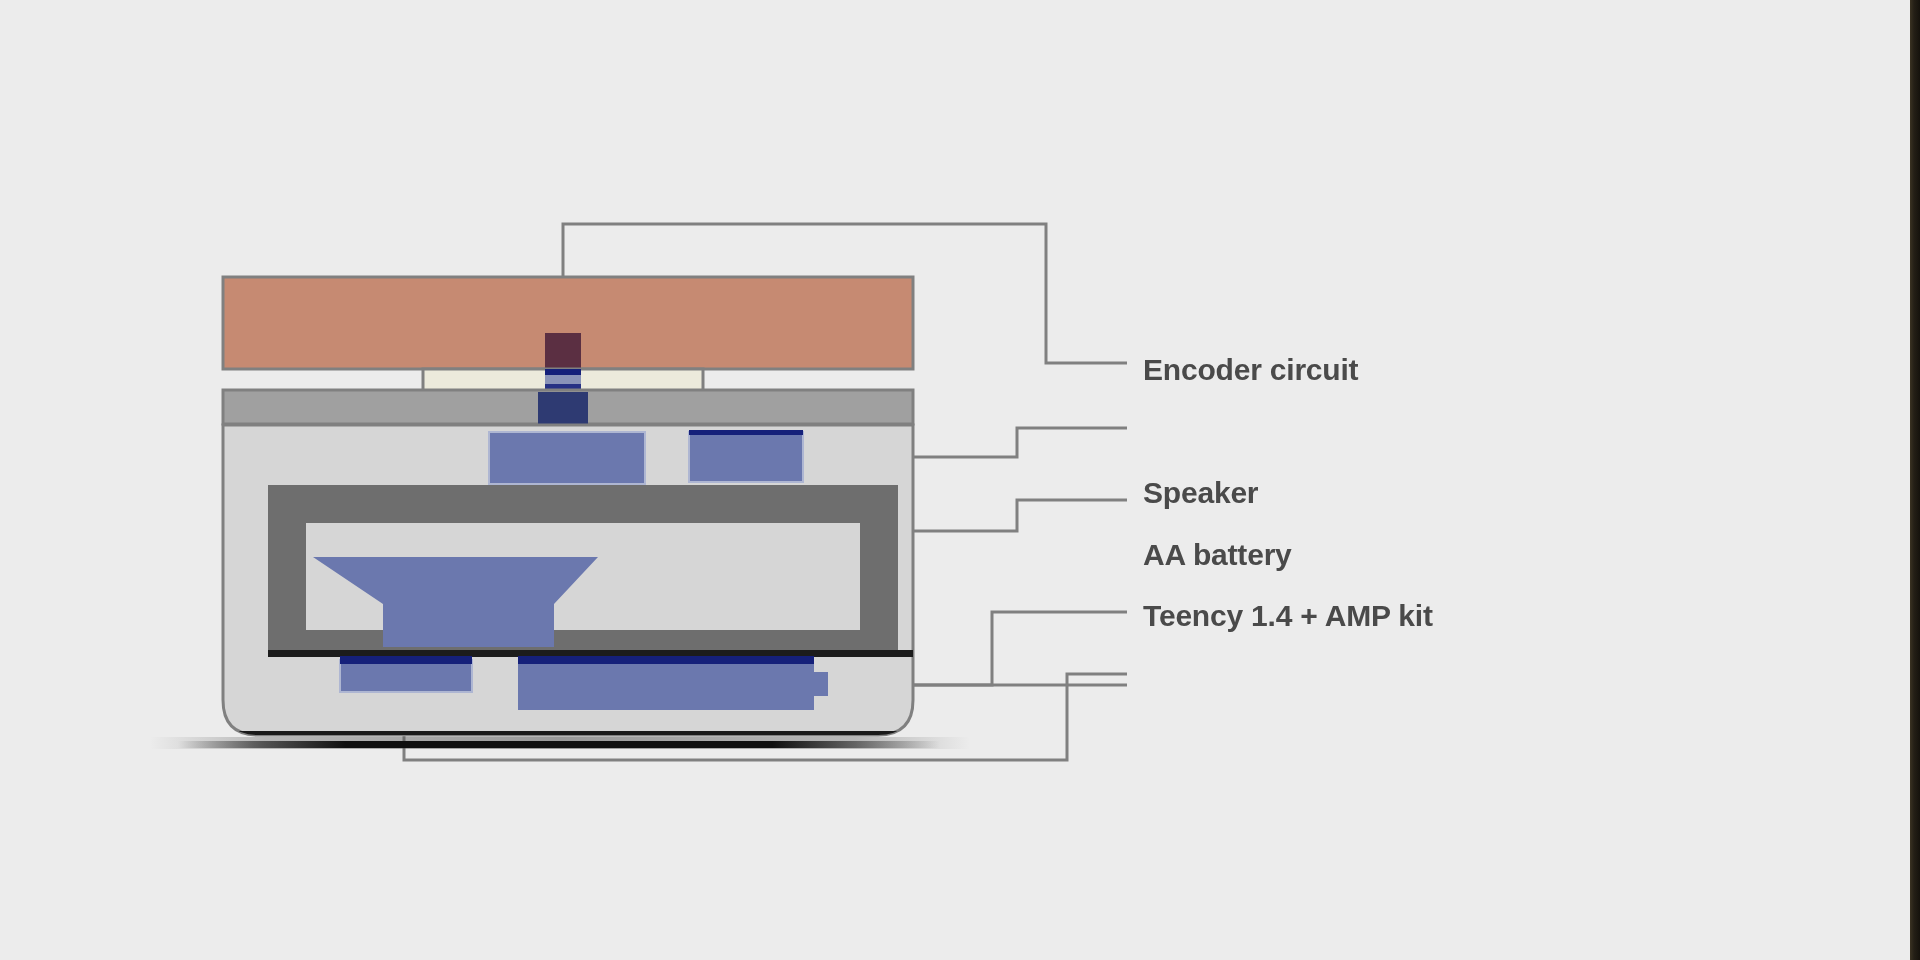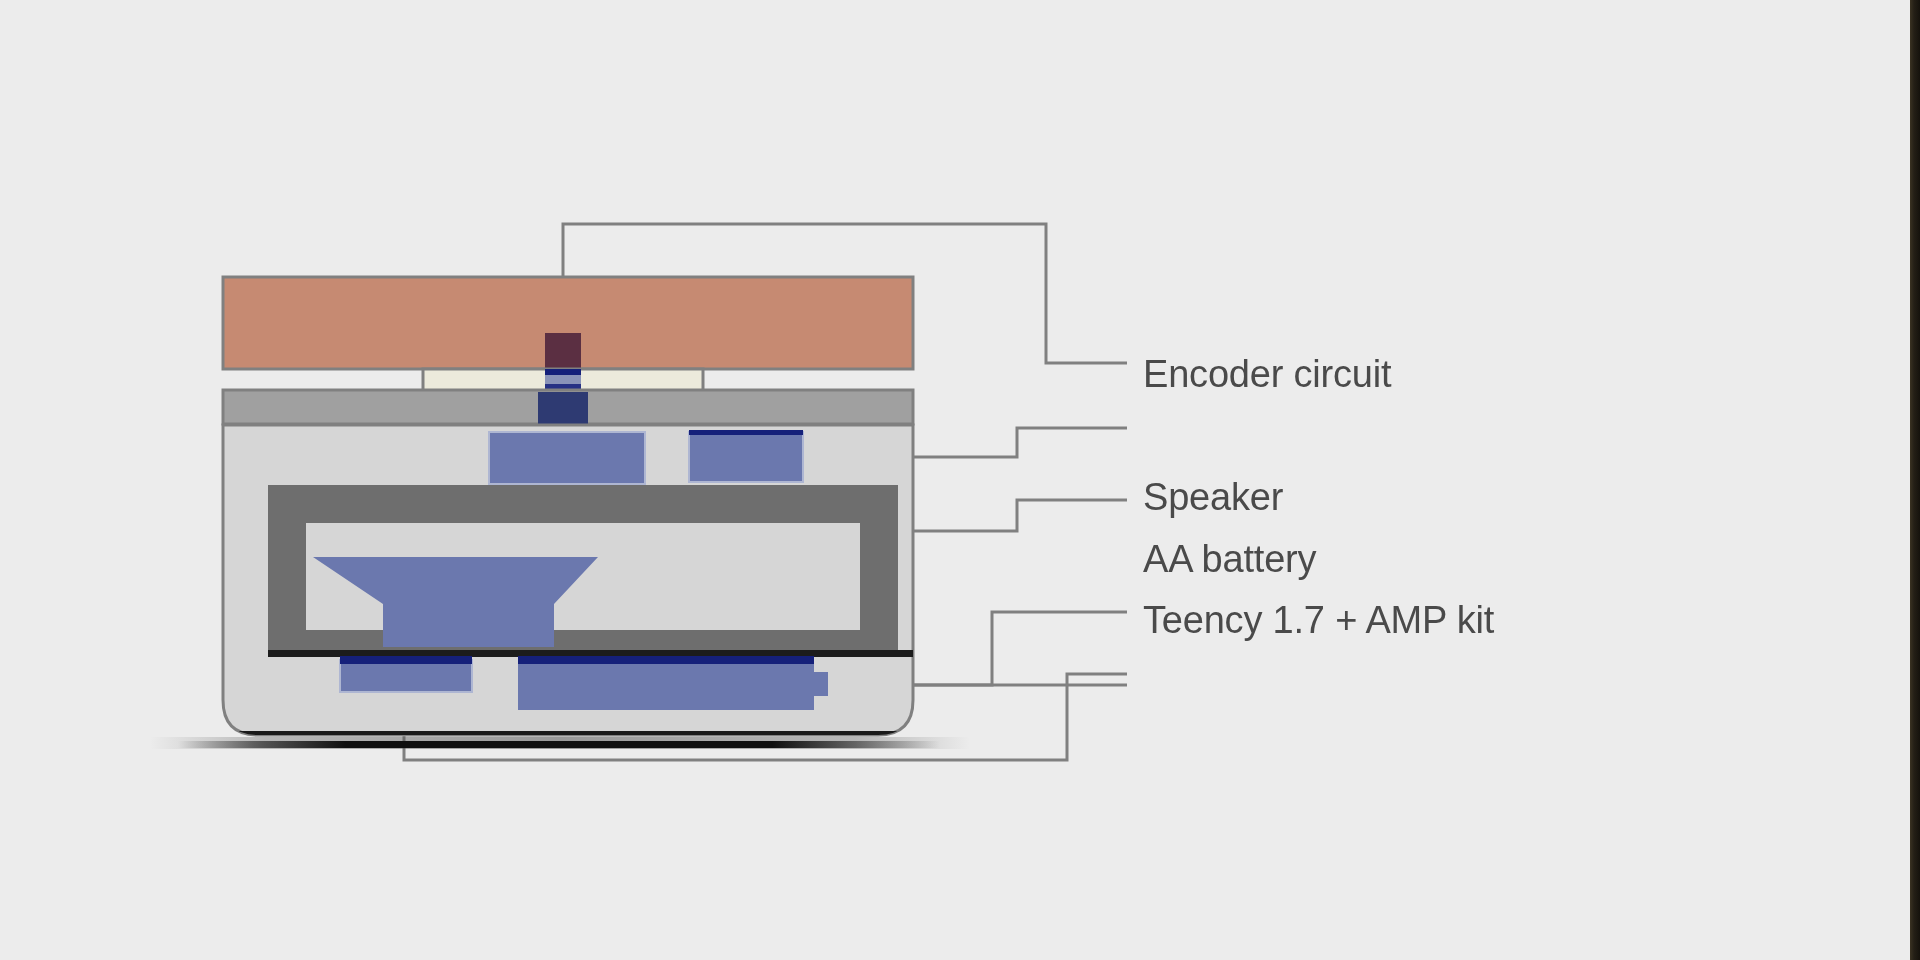--- a/index.html
+++ b/index.html
@@ -33,22 +33,22 @@
     left: 0;
     top: 0;
     width: 1920px;
     height: 960px;
     pointer-events: none;
   }
   .callout-label {
     position: absolute;
     color: #4a4a4a;
     font-family: "Liberation Sans", sans-serif;
-    font-weight: normal;
-    font-size: 38px;
+    font-weight: bold;
+    font-size: 30px;
     line-height: 1;
     white-space: nowrap;
     letter-spacing: -0.2px;
   }
   .edge-strip {
     position: absolute;
     top: 0;
     right: 0;
     width: 10px;
     height: 960px;
@@ -146,18 +146,18 @@
   </svg>
 
   <div class="label-layer">
     <div class="callout-label" style="left:1143px; top:355px;">Encoder circuit</div>
 
 
     <div class="callout-label" style="left:1143px; top:478px;">Speaker</div>
 
     <div class="callout-label" style="left:1143px; top:540px;">AA battery</div>
 
-    <div class="callout-label" style="left:1143px; top:601px;">Teency 1.7 + AMP kit</div>
+    <div class="callout-label" style="left:1143px; top:601px;">Teency 1.4 + AMP kit</div>
   </div>
 
   <div class="edge-strip"></div>
 
 </div>
 
 </body></html>

